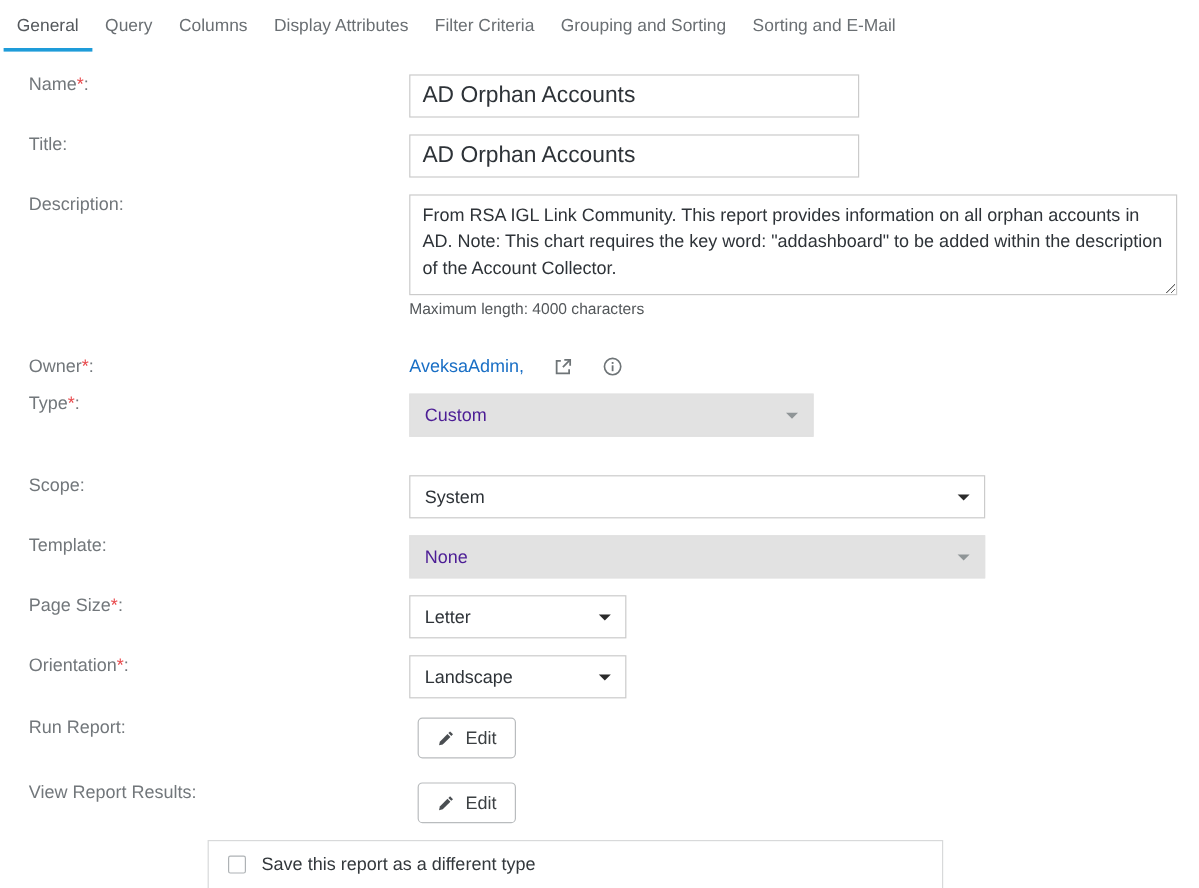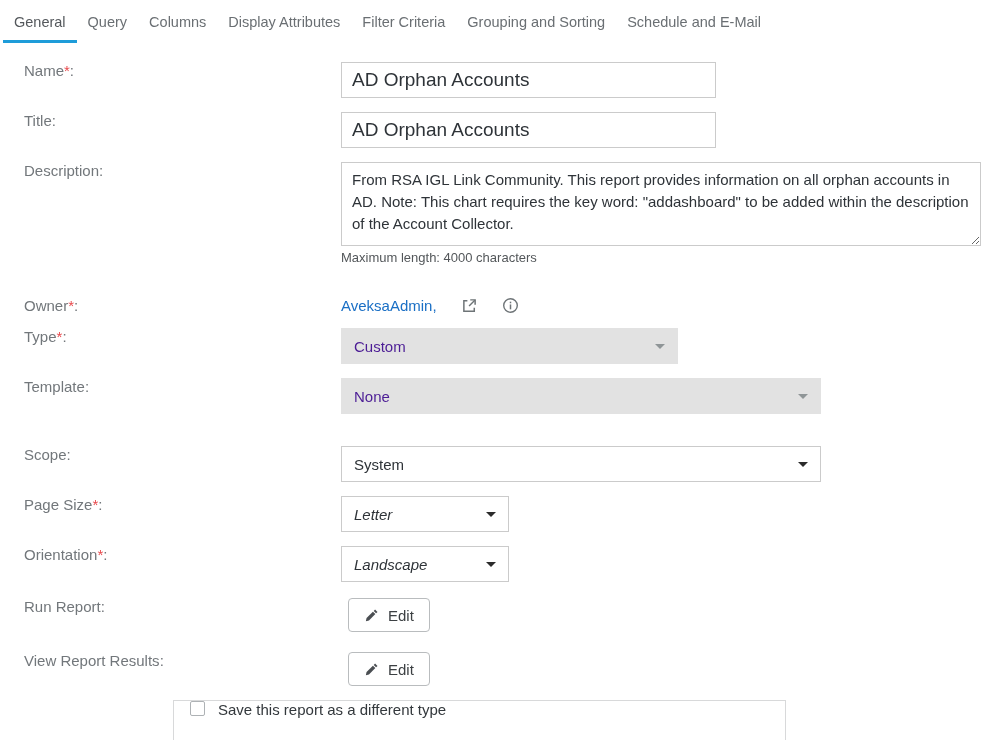--- a/index.html
+++ b/index.html
@@ -119,21 +119,21 @@
   .select.disabled {
     background: #e2e2e2;
     border-color: #e2e2e2;
     color: #4c1d95;
     cursor: default;
   }
   .select.disabled .caret { border-top-color: #8f9597; }
 
   .w337 { width: 337px; }
   .w480 { width: 480px; }
-  .w181 { width: 168px; font-style: italic; }
+  .w181 { width: 181px; }
 
   
   .edit-btn {
     margin-left: 7px;
     height: 34px;
     padding: 0 15px;
     background: #ffffff;
     border: 1px solid #b9bcbe;
     border-radius: 4px;
     display: inline-flex;
@@ -148,21 +148,21 @@
 
   
   .checkbox-panel {
     margin-left: 173px;
     margin-top: 10px;
     width: 613px;
     height: 41px;
     box-sizing: border-box;
     border: 1px solid #d8d9da;
     display: flex;
-    align-items: flex-start;
+    align-items: center;
     gap: 13px;
     padding-left: 16px;
   }
   .checkbox {
     width: 15px;
     height: 15px;
     box-sizing: border-box;
     border: 1px solid #aeb2b5;
     border-radius: 2px;
     background: #ffffff;
@@ -177,21 +177,21 @@
 </head>
 <body>
 
 <div class="tabbar">
   <div class="tab active">General</div>
   <div class="tab">Query</div>
   <div class="tab">Columns</div>
   <div class="tab">Display Attributes</div>
   <div class="tab">Filter Criteria</div>
   <div class="tab">Grouping and Sorting</div>
-  <div class="tab">Schedule and E-Mail</div>
+  <div class="tab">Sorting and E-Mail</div>
 </div>
 
 <div class="form">
 
   <div class="row">
     <div class="flabel"><span>Name</span><span class="req">*</span><span>:</span></div>
     <input class="text-input" type="text" value="AD Orphan Accounts" style="">
   </div>
 
   <div class="row">
@@ -229,32 +229,32 @@
   </div>
 
   <div class="row">
     <div class="flabel"><span>Type</span><span class="req">*</span><span>:</span></div>
     <div class="select disabled w337">
       <span>Custom</span>
       <span class="caret"></span>
     </div>
   </div>
 
-  <div class="row">
-    <div class="flabel"><span>Template</span><span>:</span></div>
-    <div class="select disabled w480">
-      <span>None</span>
-      <span class="caret"></span>
-    </div>
-  </div>
-
   <div class="row mt-lg">
     <div class="flabel"><span>Scope</span><span>:</span></div>
     <div class="select w480">
       <span>System</span>
+      <span class="caret"></span>
+    </div>
+  </div>
+
+  <div class="row">
+    <div class="flabel"><span>Template</span><span>:</span></div>
+    <div class="select disabled w480">
+      <span>None</span>
       <span class="caret"></span>
     </div>
   </div>
 
   <div class="row">
     <div class="flabel"><span>Page Size</span><span class="req">*</span><span>:</span></div>
     <div class="select w181">
       <span>Letter</span>
       <span class="caret"></span>
     </div>

